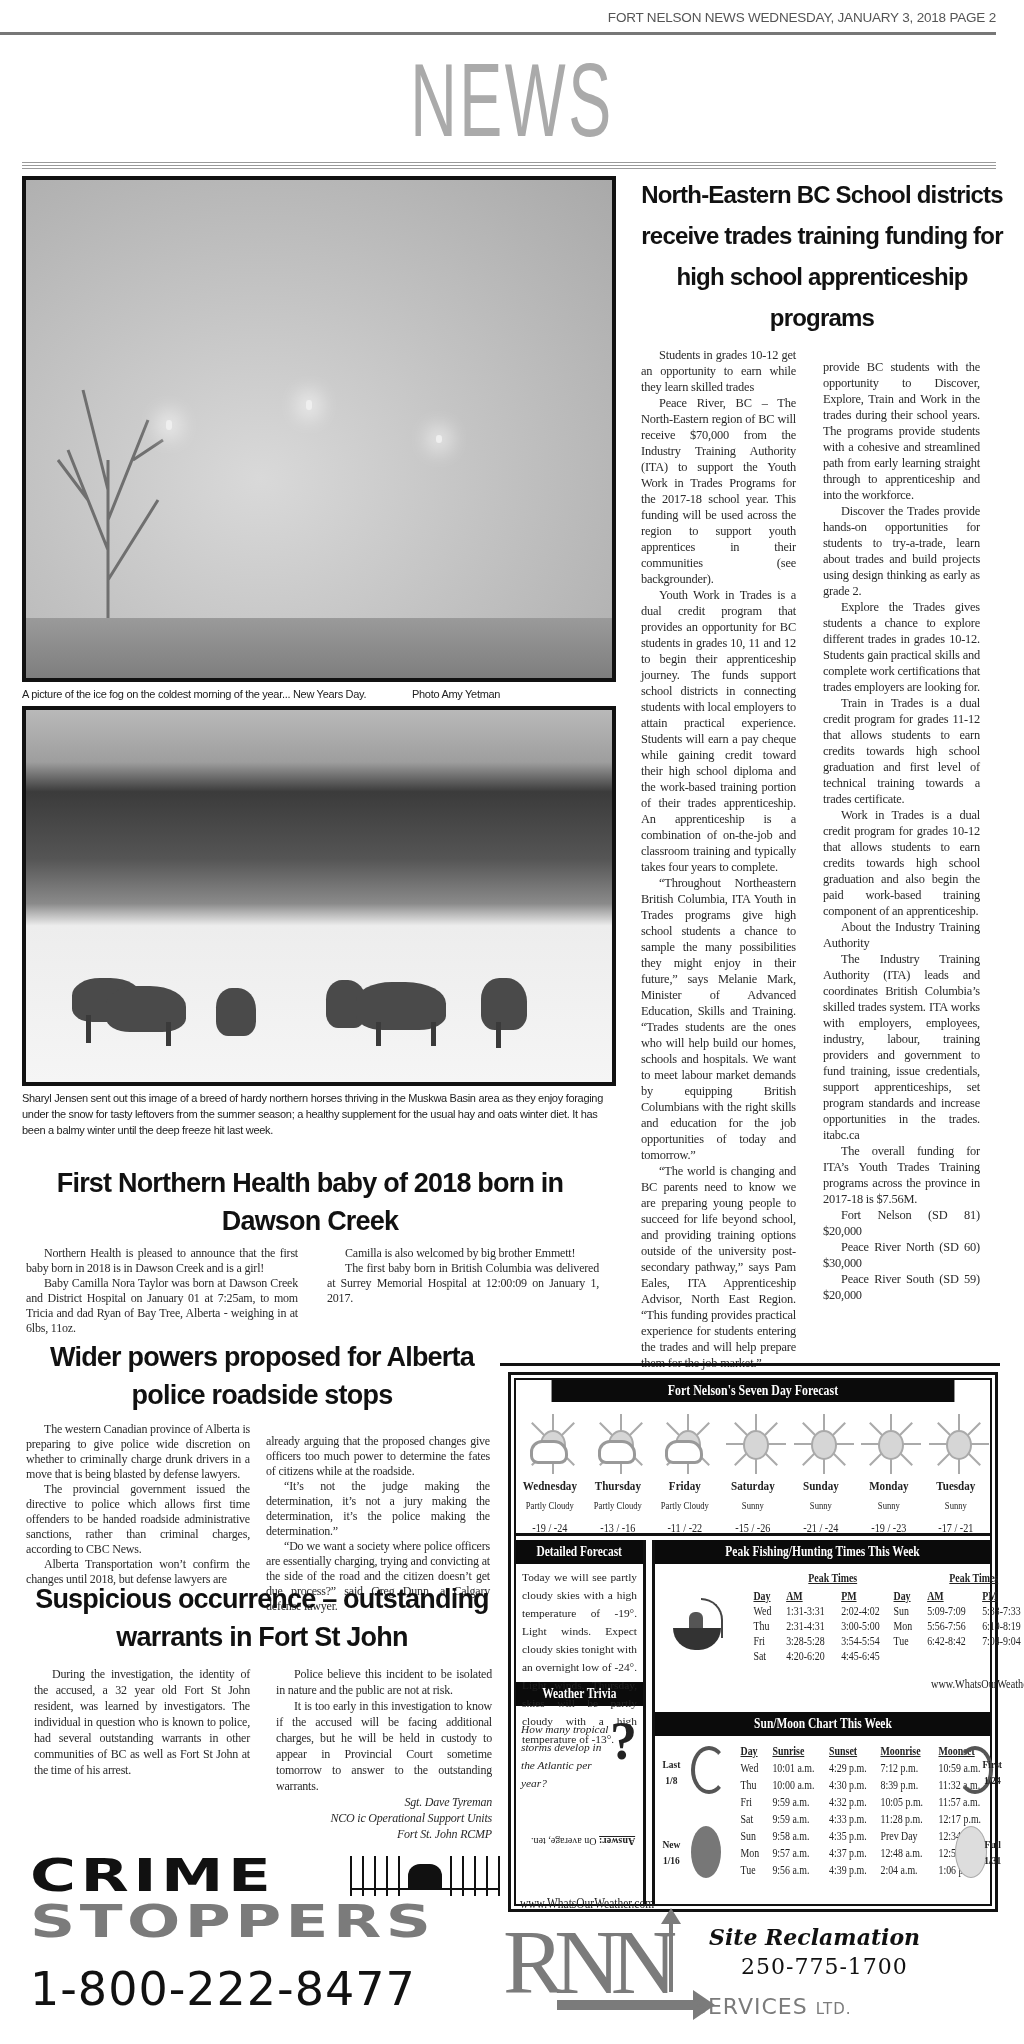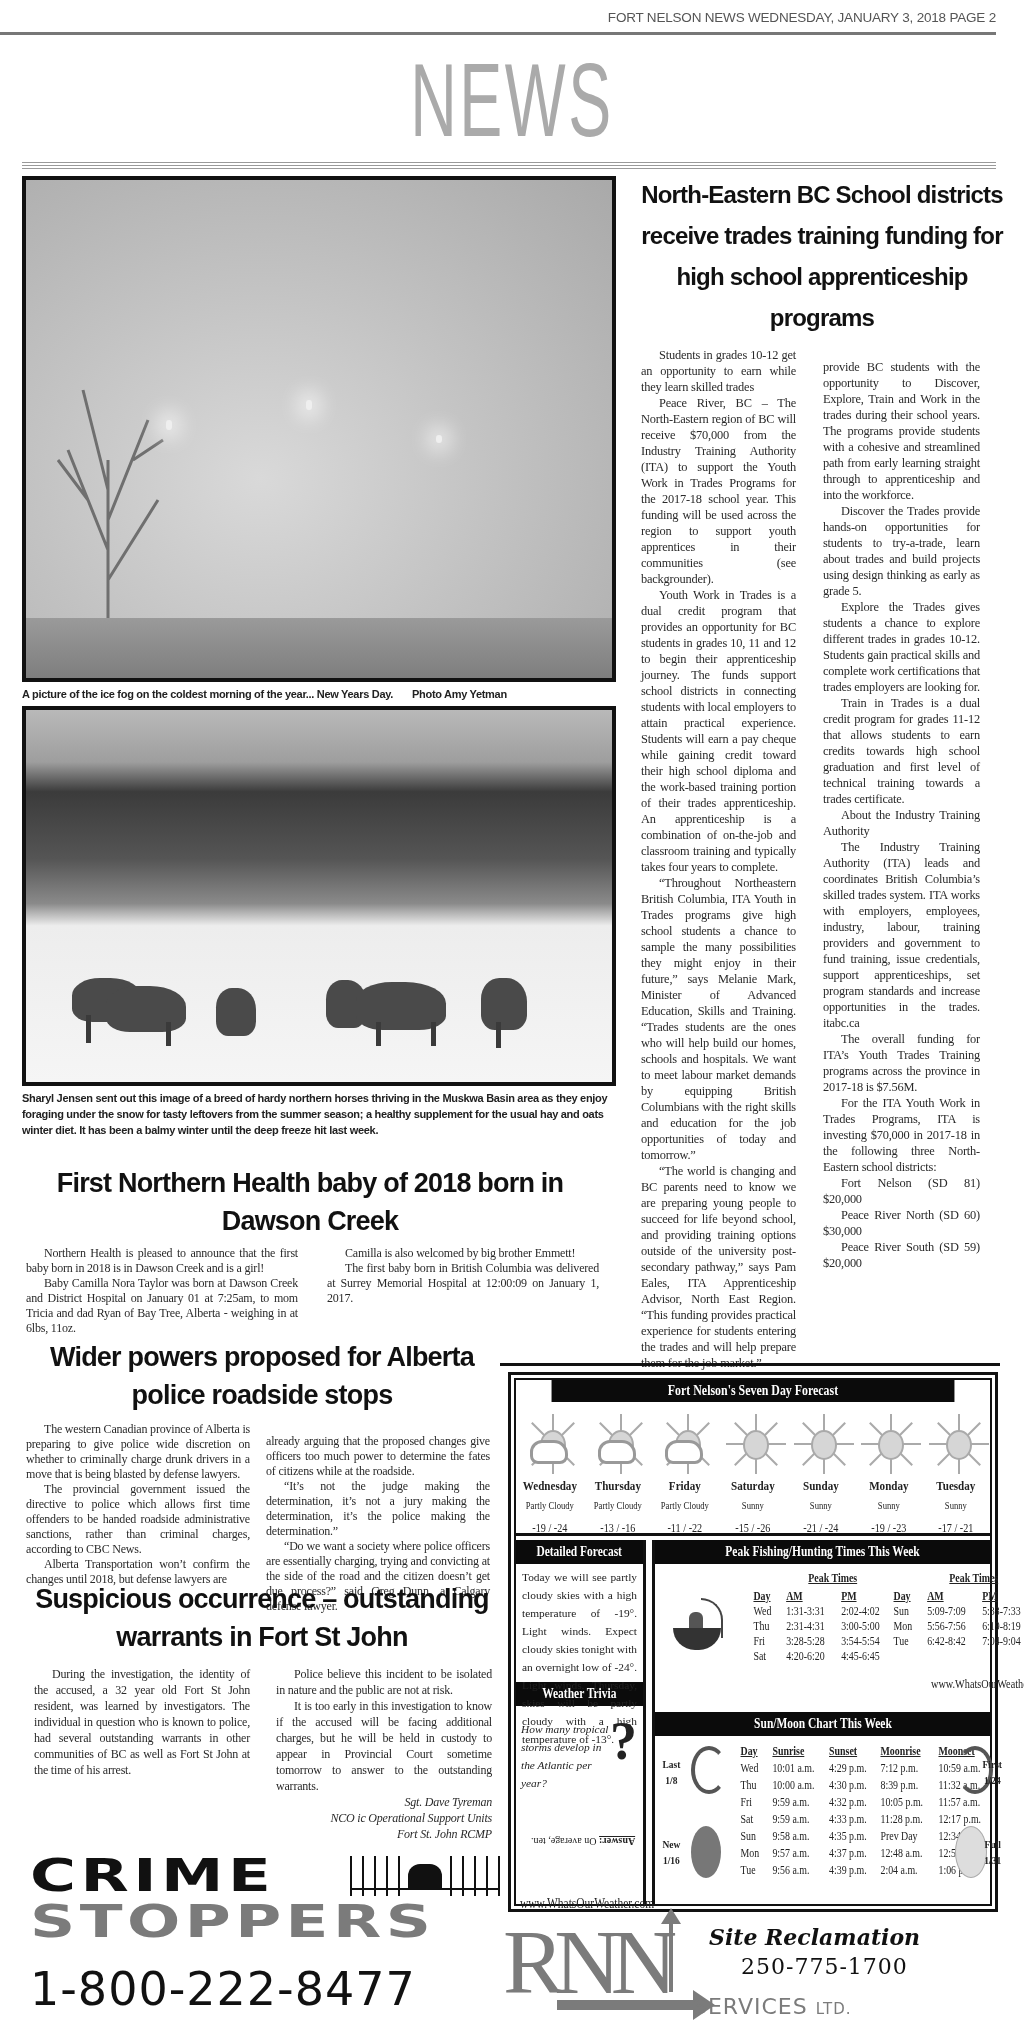--- a/index.html
+++ b/index.html
@@ -16,21 +16,21 @@
   .photo { position: absolute; border: 4px solid #111; overflow: hidden; }
   .photo-fog { left: 22px; top: 176px; width: 594px; height: 506px; background: radial-gradient(ellipse at 40% 60%, #d9d9d9 0%, #c3c3c3 45%, #a9a9a9 100%); }
   .fog-tree { position: absolute; left: 22px; top: 120px; width: 120px; height: 380px; }
   .fog-lamp { position: absolute; width: 6px; border-radius: 3px; background: #efefef; box-shadow: 0 0 18px 10px rgba(255,255,255,0.5); }
   .fog-ground { position: absolute; left: 0; right: 0; bottom: 0; height: 60px; background: linear-gradient(#9a9a9a, #7e7e7e); }
 
   .photo-horses { left: 22px; top: 706px; width: 594px; height: 380px; background: linear-gradient(#b9b9b9 0%, #9e9e9e 14%, #3b3b3b 22%, #555 40%, #8a8a8a 52%, #ededed 58%, #f5f5f5 100%); }
   .horse { position: absolute; background: #4a4a4a; border-radius: 40% 45% 30% 30%; }
   .horse-leg { position: absolute; width: 5px; background: #3a3a3a; }
 
-  .caption { position: absolute; font-family: "Liberation Sans", sans-serif; font-weight: bold; font-size: 11px; color: #222; letter-spacing: -0.3px; }
+  .caption { position: absolute; font-family: "Liberation Sans", sans-serif; font-weight: normal; font-size: 11px; color: #222; letter-spacing: -0.3px; }
   .caption-fog { left: 22px; top: 688px; }
   .credit-fog { left: 412px; top: 688px; }
   .caption-horses { left: 22px; top: 1090px; width: 600px; line-height: 16px; }
 
   .headline { position: absolute; font-family: "Liberation Sans", sans-serif; font-weight: bold; color: #111; text-align: center; letter-spacing: -0.8px; }
   .hl-trades { left: 622px; top: 174px; width: 400px; font-size: 24px; line-height: 41px; }
   .hl-baby { left: 30px; top: 1164px; width: 560px; font-size: 27px; line-height: 38px; }
   .hl-alberta { left: 22px; top: 1338px; width: 480px; font-size: 27px; line-height: 38px; }
   .hl-fsj { left: 22px; top: 1580px; width: 480px; font-size: 27px; line-height: 38px; }
 
@@ -165,27 +165,27 @@
 <div class="body-col col-trades-1">
   <p>Students in grades 10-12 get an opportunity to earn while they learn skilled trades</p>
   <p>Peace River, BC – The North-Eastern region of BC will receive $70,000 from the Industry Training Authority (ITA) to support the Youth Work in Trades Programs for the 2017-18 school year. This funding will be used across the region to support youth apprentices in their communities (see backgrounder).</p>
   <p>Youth Work in Trades is a dual credit program that provides an opportunity for BC students in grades 10, 11 and 12 to begin their apprenticeship journey. The funds support school districts in connecting students with local employers to attain practical experience. Students will earn a pay cheque while gaining credit toward their high school diploma and the work-based training portion of their trades apprenticeship. An apprenticeship is a combination of on-the-job and classroom training and typically takes four years to complete.</p>
   <p>“Throughout Northeastern British Columbia, ITA Youth in Trades programs give high school students a chance to sample the many possibilities they might enjoy in their future,” says Melanie Mark, Minister of Advanced Education, Skills and Training. “Trades students are the ones who will help build our homes, schools and hospitals. We want to meet labour market demands by equipping British Columbians with the right skills and education for the job opportunities of today and tomorrow.”</p>
   <p>“The world is changing and BC parents need to know we are preparing young people to succeed for life beyond school, and providing training options outside of the university post-secondary pathway,” says Pam Eales, ITA Apprenticeship Advisor, North East Region. “This funding provides practical experience for students entering the trades and will help prepare them for the job market.”</p>
   <p>ITA partners with the Ministry of Education to deliver ITA Youth Trades Programs to</p>
 </div>
 <div class="body-col col-trades-2">
   <p class="noindent">provide BC students with the opportunity to Discover, Explore, Train and Work in the trades during their school years. The programs provide students with a cohesive and streamlined path from early learning straight through to apprenticeship and into the workforce.</p>
-  <p>Discover the Trades provide hands-on opportunities for students to try-a-trade, learn about trades and build projects using design thinking as early as grade 5.</p>
+  <p>Discover the Trades provide hands-on opportunities for students to try-a-trade, learn about trades and build projects using design thinking as early as grade 2.</p>
   <p>Explore the Trades gives students a chance to explore different trades in grades 10-12. Students gain practical skills and complete work certifications that trades employers are looking for.</p>
   <p>Train in Trades is a dual credit program for grades 11-12 that allows students to earn credits towards high school graduation and first level of technical training towards a trades certificate.</p>
+  <p>Work in Trades is a dual credit program for grades 10-12 that allows students to earn credits towards high school graduation and also begin the paid work-based training component of an apprenticeship.</p>
   <p>About the Industry Training Authority</p>
   <p>The Industry Training Authority (ITA) leads and coordinates British Columbia’s skilled trades system. ITA works with employers, employees, industry, labour, training providers and government to fund training, issue credentials, support apprenticeships, set program standards and increase opportunities in the trades. itabc.ca</p>
   <p>The overall funding for ITA’s Youth Trades Training programs across the province in 2017-18 is $7.56M.</p>
-  <p>For the ITA Youth Work in Trades Programs, ITA is investing $70,000 in 2017-18 in the following three North-Eastern school districts:</p>
   <p>Fort Nelson (SD 81) $20,000</p>
   <p>Peace River North (SD 60) $30,000</p>
   <p>Peace River South (SD 59) $20,000</p>
 </div>
 
 <div class="headline hl-baby">First Northern Health baby of 2018 born in Dawson Creek</div>
 <div class="body-col col-baby-1">
   <p>Northern Health is pleased to announce that the first baby born in 2018 is in Dawson Creek and is a girl!</p>
   <p>Baby Camilla Nora Taylor was born at Dawson Creek and District Hospital on January 01 at 7:25am, to mom Tricia and dad Ryan of Bay Tree, Alberta - weighing in at 6lbs, 11oz.</p>
 </div>

